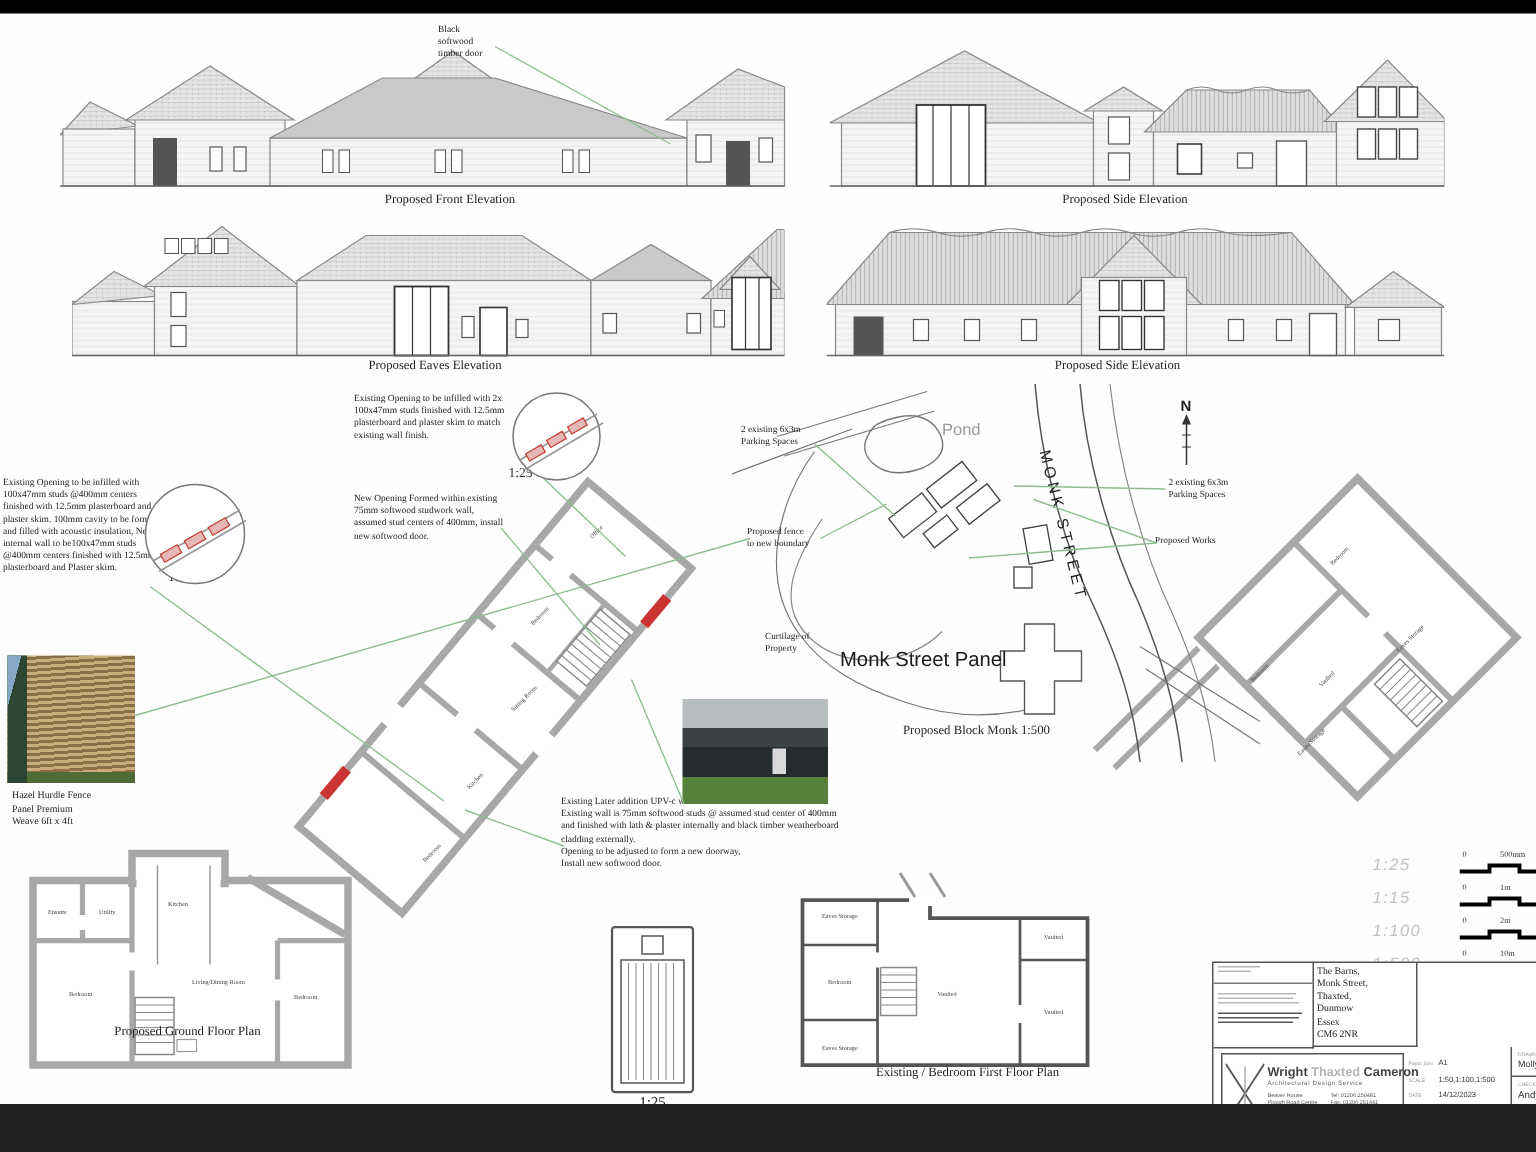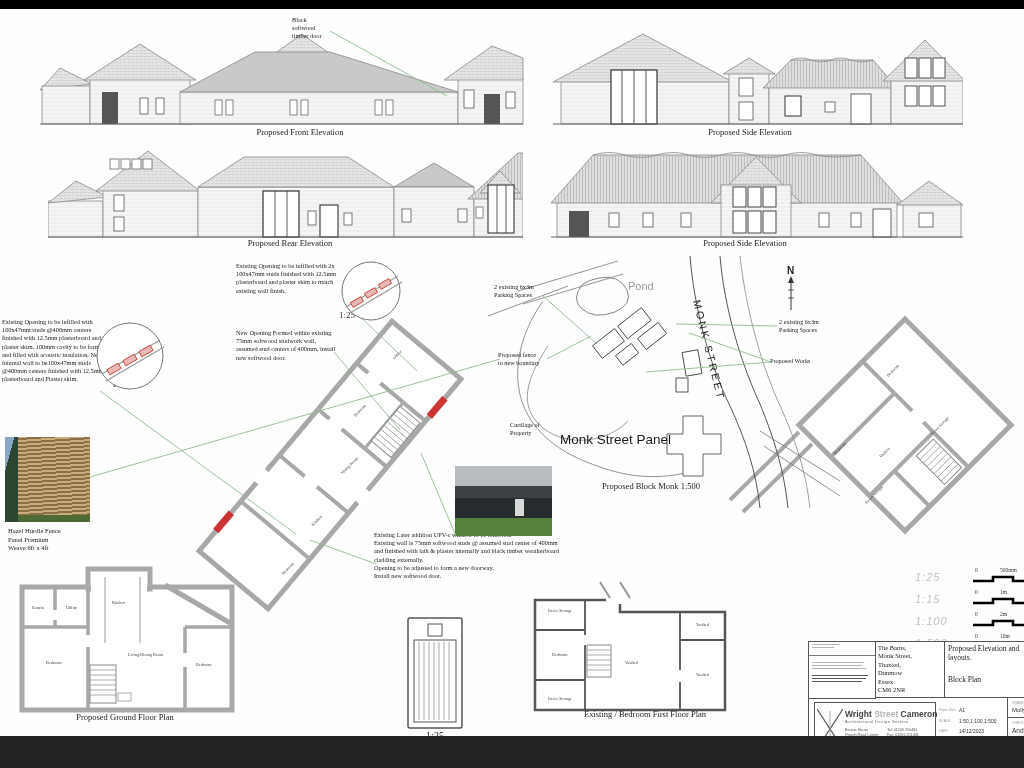--- a/index.html
+++ b/index.html
@@ -160,21 +160,21 @@
     <rect x="354" y="68" width="9" height="13" fill="#fff" stroke="#555" stroke-width="0.8"></rect>
     <rect x="410" y="68" width="9" height="13" fill="#fff" stroke="#555" stroke-width="0.8"></rect>
     <rect x="426" y="55" width="49" height="41" fill="url(#pboard)" stroke="#888" stroke-width="0.8"></rect>
     <polygon points="420,58 470,12 475,12 475,58" fill="url(#pthatch)" stroke="#888" stroke-width="0.8"></polygon>
     <polygon points="432,52 452,30 472,52" fill="url(#ptile)" stroke="#888" stroke-width="0.8"></polygon>
     <rect x="440" y="44" width="26" height="48" fill="#fff" stroke="#333" stroke-width="1.1"></rect>
     <path d="M449,44V92 M458,44V92" stroke="#333" stroke-width="0.8"></path>
     <rect x="428" y="66" width="7" height="11" fill="#fff" stroke="#555" stroke-width="0.7"></rect>
     <line x1="0" y1="96" x2="475" y2="96" stroke="#666" stroke-width="1"></line>
   </svg>
-  <div class="abs cap" style="left:170px;top:238px;width:240px">Proposed Rear Elevation</div>
+  <div class="abs cap" style="left:170px;top:238px;width:240px">Proposed Eaves Elevation</div>
 
   <svg class="abs" style="left:551px;top:141px" width="412" height="102">
     <rect x="6" y="60" width="340" height="36" fill="url(#pboard)" stroke="#888" stroke-width="0.8"></rect>
     <polygon points="0,62 42,14 310,14 352,62" fill="url(#pthatch)" stroke="#888" stroke-width="0.8"></polygon>
     <path d="M42,14 q16,-5 32,0 q16,5 32,0 q16,-5 32,0 q16,5 32,0 q16,-5 32,0 q16,5 32,0 q16,-5 32,0 q14,4 44,0" fill="none" stroke="#888" stroke-width="0.8"></path>
     <polygon points="160,62 205,16 250,62" fill="url(#ptile)" stroke="#888" stroke-width="0.8"></polygon>
     <rect x="170" y="44" width="70" height="52" fill="url(#pboard)" stroke="#888" stroke-width="0.8"></rect>
     <rect x="182" y="46" width="13" height="20" fill="#fff" stroke="#333" stroke-width="0.9"></rect>
     <rect x="197" y="46" width="13" height="20" fill="#fff" stroke="#333" stroke-width="0.9"></rect>
     <rect x="212" y="46" width="13" height="20" fill="#fff" stroke="#333" stroke-width="0.9"></rect>
@@ -260,21 +260,21 @@
     <rect x="74" y="70" width="8" height="12" fill="#fff"></rect>
     <rect x="41" y="45" width="8" height="10" fill="#fff"></rect>
     <rect x="171" y="88" width="8" height="14" fill="#fff"></rect>
   </svg>
   <span class="abs room" style="left:32px;top:605px">Ensuite</span>
   <span class="abs room" style="left:66px;top:605px">Utility</span>
   <span class="abs room" style="left:112px;top:600px">Kitchen</span>
   <span class="abs room" style="left:46px;top:660px">Bedroom</span>
   <span class="abs room" style="left:128px;top:652px">Living/Dining Room</span>
   <span class="abs room" style="left:196px;top:662px">Bedroom</span>
-  <div class="abs cap" style="left:30px;top:712px;width:190px">Proposed Ground Floor Plan</div>
+  <div class="abs cap" style="left:30px;top:682px;width:190px">Proposed Ground Floor Plan</div>
 
   <svg class="abs" style="left:520px;top:580px" width="215" height="150">
     <polygon points="15,20 100,20 100,32 205,32 205,130 15,130" fill="#fff" stroke="#555" stroke-width="2.5"></polygon>
     <rect x="86" y="16" width="22" height="8" fill="#fff"></rect>
     <line x1="90" y1="18" x2="80" y2="2" stroke="#999" stroke-width="2"></line>
     <line x1="110" y1="18" x2="100" y2="2" stroke="#999" stroke-width="2"></line>
     <line x1="65" y1="20" x2="65" y2="130" stroke="#555" stroke-width="1.8"></line>
     <line x1="15" y1="50" x2="65" y2="50" stroke="#555" stroke-width="1.8"></line>
     <line x1="15" y1="100" x2="65" y2="100" stroke="#555" stroke-width="1.8"></line>
     <rect x="67" y="65" width="24" height="32" fill="#fff" stroke="#888" stroke-width="1"></rect>
@@ -445,32 +445,28 @@
         <div class="fineln dark" style="width:54px"></div>
         <div class="fineln dark" style="width:50px"></div>
       </div>
     </div>
     <div class="tb-c2 pre">The Barns,
 Monk Street,
 Thaxted,
 Dunmow
 Essex
 CM6 2NR</div>
-    <div class="tb-c3">
-      <div>Proposed Elevation and layouts.</div>
-      <div style="margin-top:12px">Block Plan</div>
-    </div>
     <div class="logobox">
       <svg style="position:absolute;left:2px;top:6px" width="26" height="40">
         <line x1="0" y1="0" x2="26" y2="40" stroke="#555" stroke-width="1.2"></line>
         <line x1="26" y1="0" x2="0" y2="40" stroke="#555" stroke-width="1.2"></line>
         <line x1="13" y1="2" x2="13" y2="38" stroke="#999" stroke-width="0.8"></line>
       </svg>
       <div class="coname">
-        <span>Wright </span><span class="gray">Street </span><span>Cameron</span>
+        <span>Wright </span><span class="gray">Thaxted </span><span>Cameron</span>
       </div>
       <div class="cosub">Architectural Design Service</div>
       <div class="cocol" style="left:30px">Beaver House
 Plough Road Centre
 Great Bentley
 Essex
 CO7 8LG</div>
       <div class="cocol" style="left:72px">Tel: 01206 250481
 Fax: 01206 251441
 e-mail: andy@wrcads.co.uk

